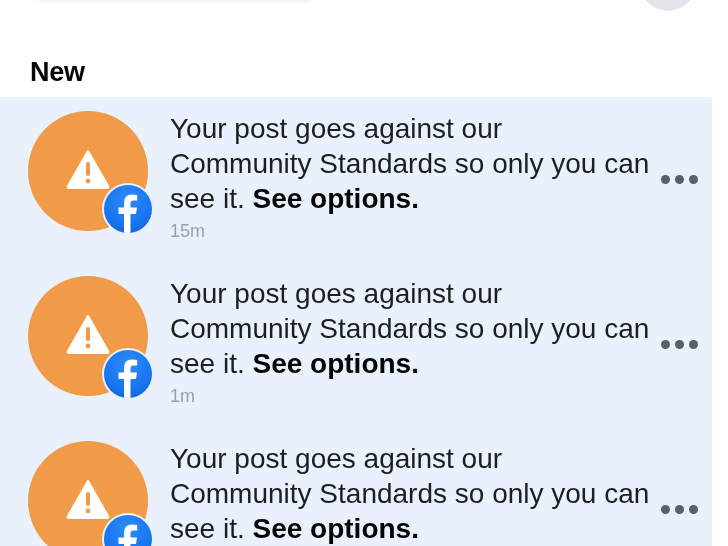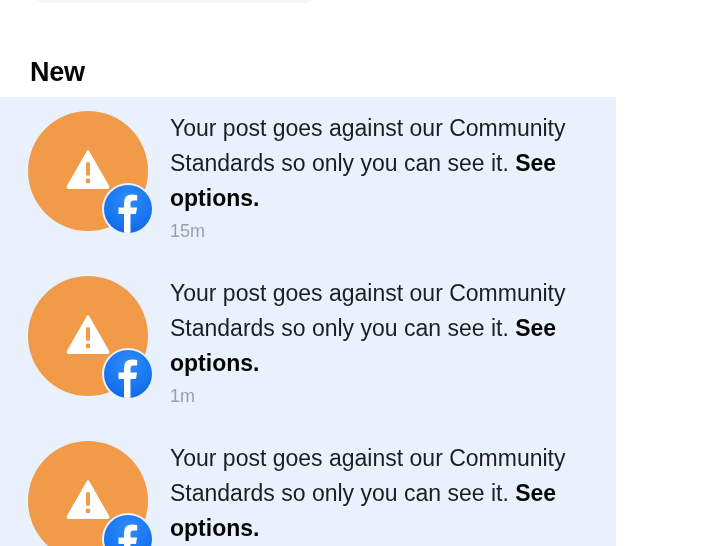--- a/index.html
+++ b/index.html
@@ -2,21 +2,21 @@
 <html><head>
 <meta charset="utf-8">
 <style>
   * { box-sizing: border-box; margin: 0; padding: 0; }
   html, body {
     width: 728px; height: 546px; overflow: hidden;
     background: #ffffff;
     font-family: "Liberation Sans", "DejaVu Sans", sans-serif;
     color: #1c1e21;
   }
-  .page { position: relative; width: 616px; height: 546px; overflow: hidden; text-decoration: underline; }
+  .page { position: relative; width: 712px; height: 546px; overflow: hidden; text-decoration: underline; }
 
   .top-bar { position: absolute; left: 0; top: 0; width: 728px; height: 14px; }
   .search-remnant {
     position: absolute; left: 30px; top: -30px; width: 290px; height: 33px;
     background: #f5f5f7; border-radius: 18px;
   }
   .top-circle {
     position: absolute; left: 640px; top: -45px; width: 56px; height: 56px;
     border-radius: 50%; background: #e4e4ea;
   }
@@ -47,21 +47,21 @@
   }
   .fb-badge-inner {
     width: 48px; height: 48px; border-radius: 50%;
     background: radial-gradient(circle at 50% 30%, #2f8cf6 0%, #1877f2 55%, #1360d4 100%);
     position: relative; overflow: hidden;
   }
   .fb-badge-inner svg { position: absolute; left: 0; top: 0; }
 
   .notif-text {
     position: absolute; left: 170px; top: 14px; width: 480px;
-    font-size: 23px; line-height: 35px; color: #1c1e21;
+    font-size: 28px; line-height: 35px; color: #1c1e21;
   }
   .notif-text .bold { font-weight: bold; color: #050505; }
   .notif-time {
     position: absolute; left: 170px; top: 124px;
     font-size: 18px; color: #9aa1ab;
   }
   .more-btn {
     position: absolute; left: 654px; top: 70px; width: 50px; height: 24px;
     display: flex; align-items: center; justify-content: center; gap: 5px;
     cursor: pointer;

